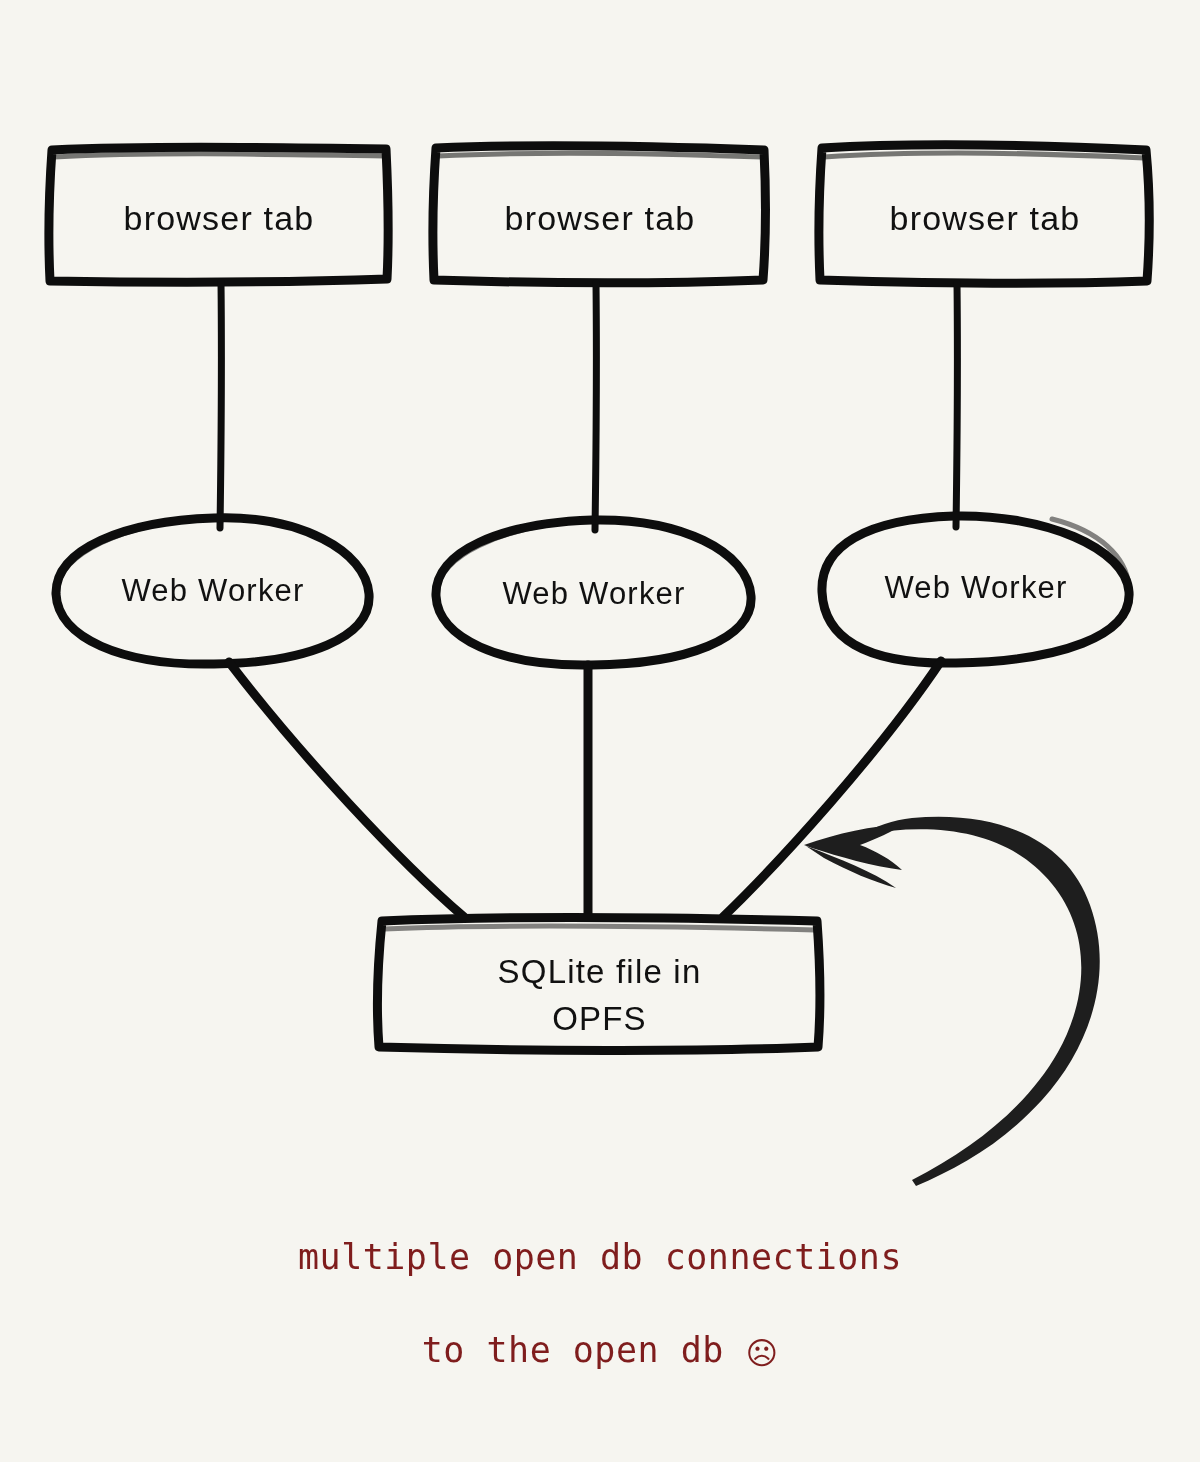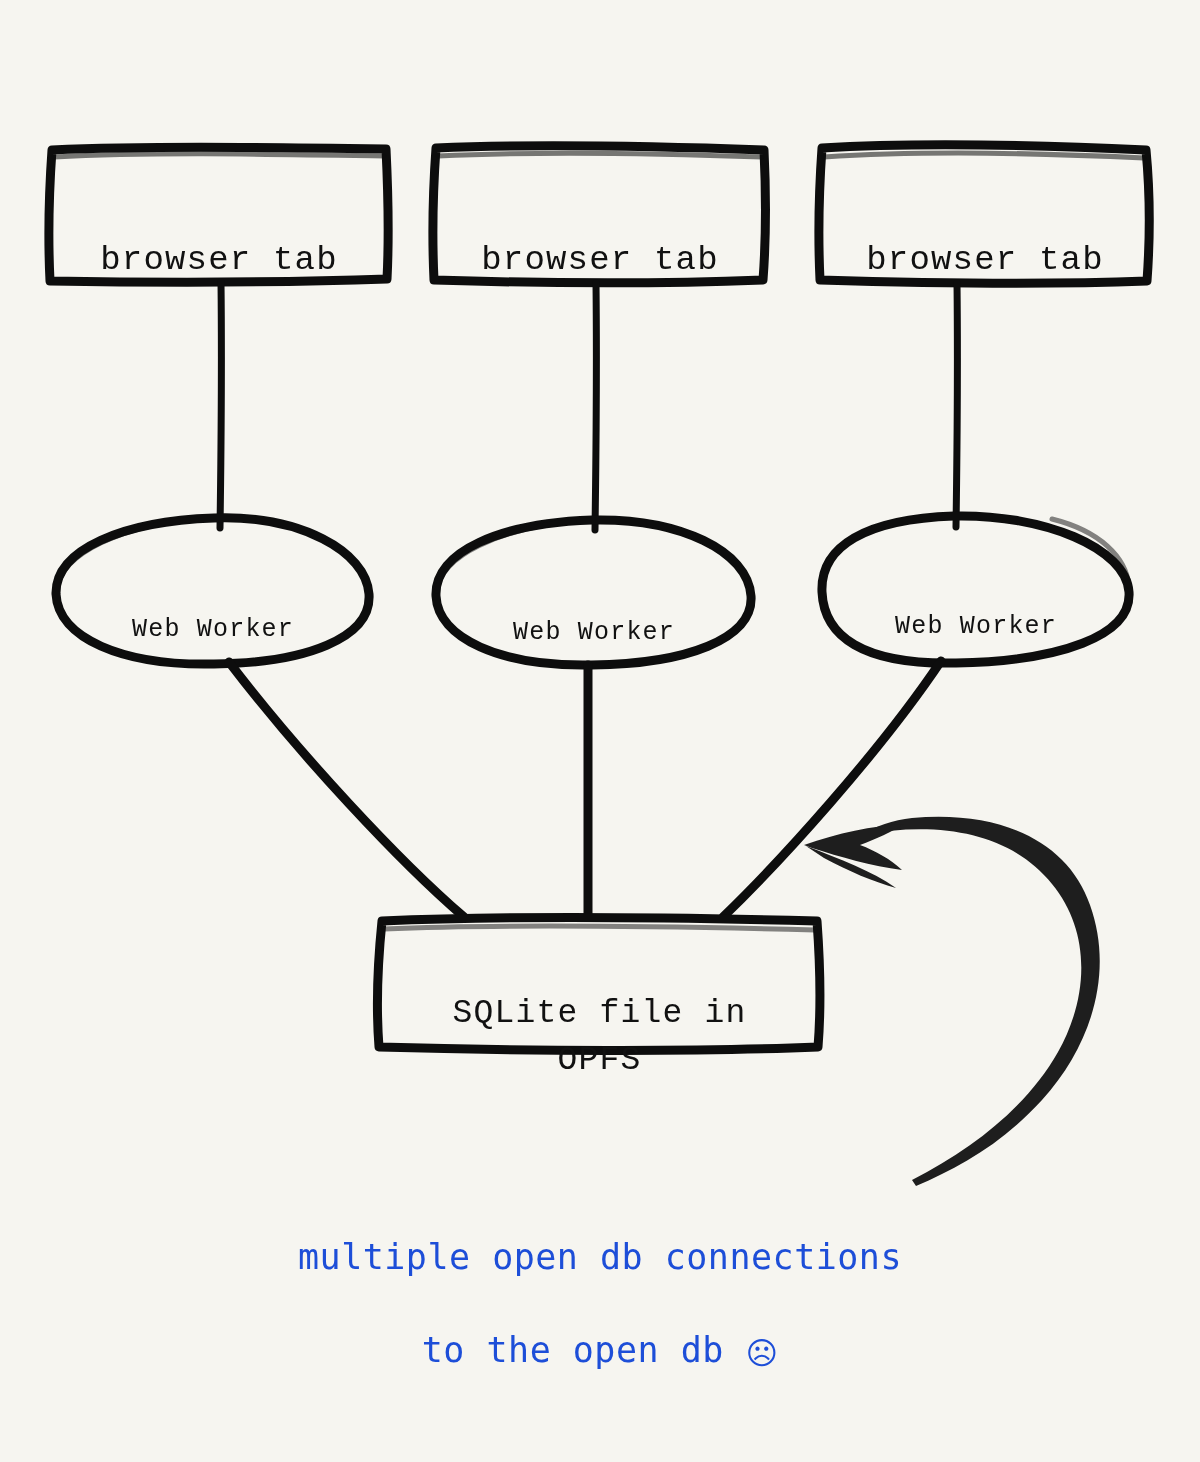--- a/index.html
+++ b/index.html
@@ -22,48 +22,47 @@
     position: absolute;
     top: 0;
     left: 0;
     width: 1200px;
     height: 1462px;
   }
   .node-label {
     position: absolute;
     text-align: center;
     color: #111111;
-    font-family: Liberation Mono, monospace;
+    font-family: Liberation Sans, sans-serif;
     font-weight: 400;
     white-space: pre;
     line-height: 1.18;
     pointer-events: none;
-    margin-top: 42px;
   }
   .tab-label {
     font-size: 34px;
     letter-spacing: 1.2px;
   }
   .worker-label {
-    font-size: 25px;
+    font-size: 31px;
     letter-spacing: 1.2px;
   }
   .db-label {
     font-size: 33px;
     letter-spacing: 1.2px;
   }
   .caption-text {
     position: absolute;
     left: 0;
     width: 1200px;
     text-align: center;
     font-size: 35px;
     letter-spacing: 0.5px;
     line-height: 1.32;
-    color: #1d4ed8;
+    color: #7f1d1d;
     font-family: "DejaVu Sans Mono", "Liberation Mono", monospace;
     white-space: pre-line;
   }
   .sad-glyph {
     display: inline-block;
     font-family: "DejaVu Sans", sans-serif;
     font-size: 31px;
     vertical-align: -2px;
   }
 </style>

